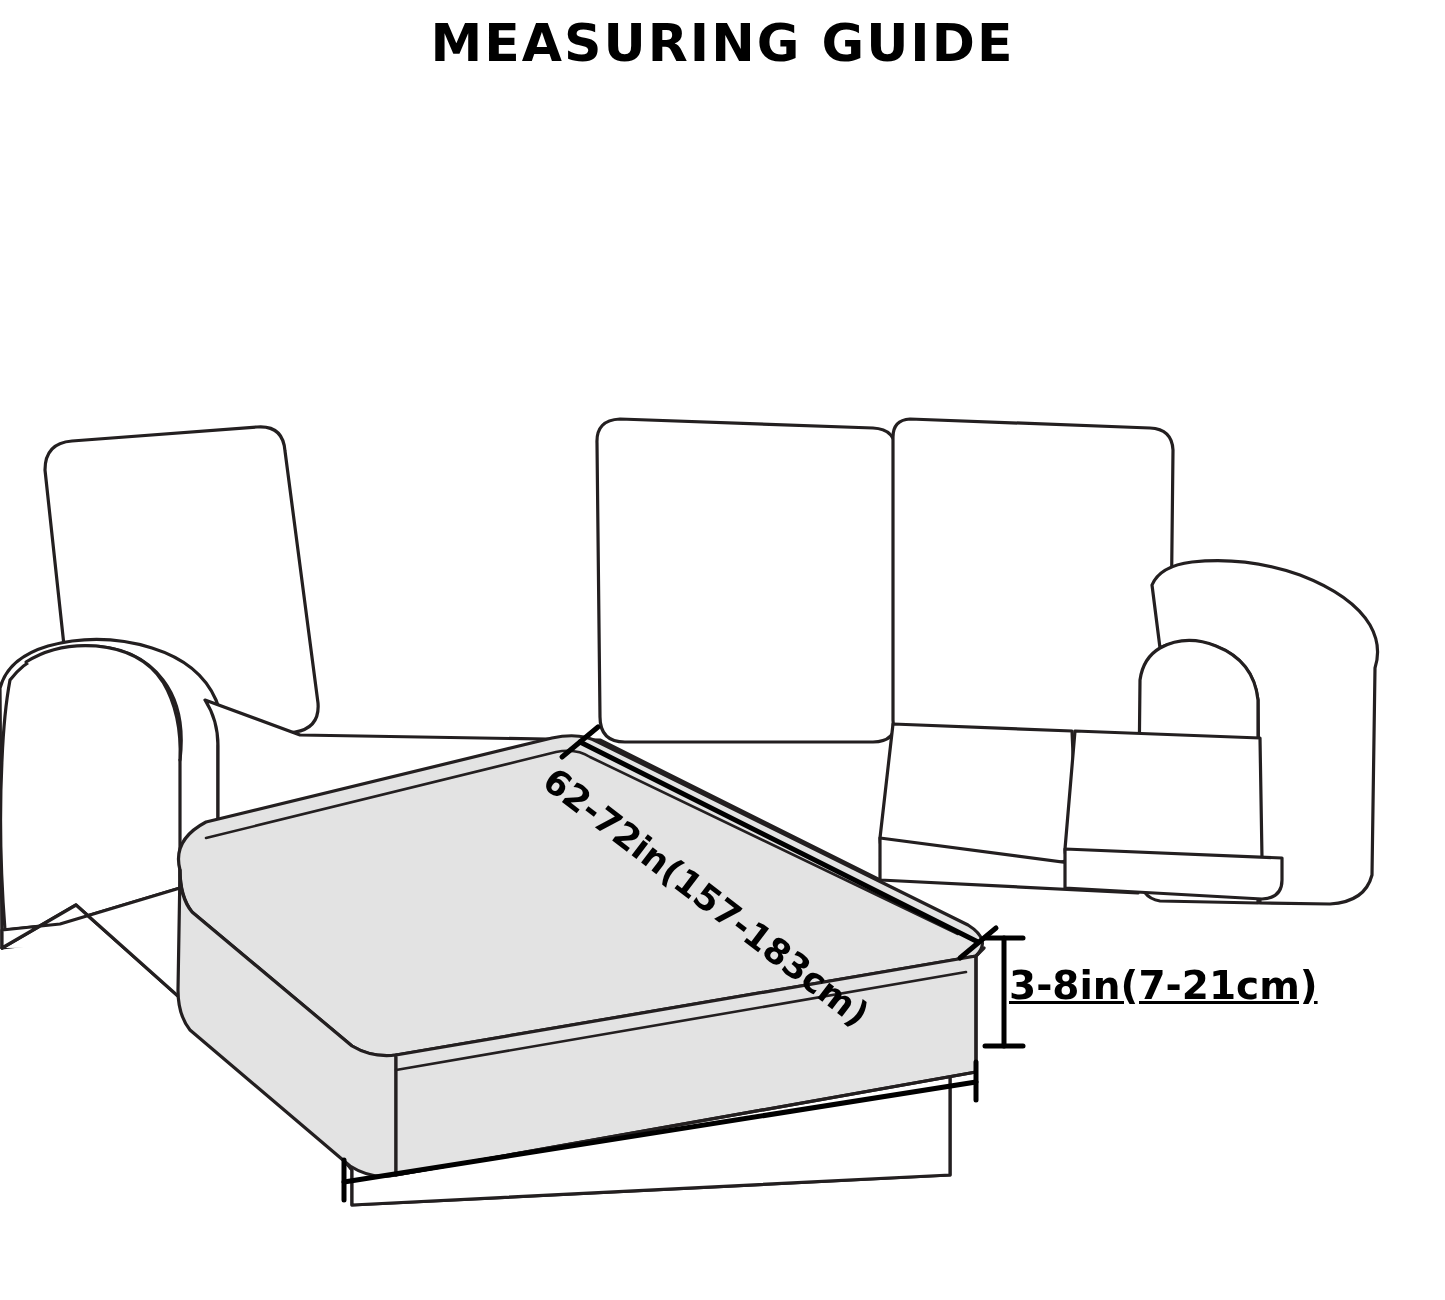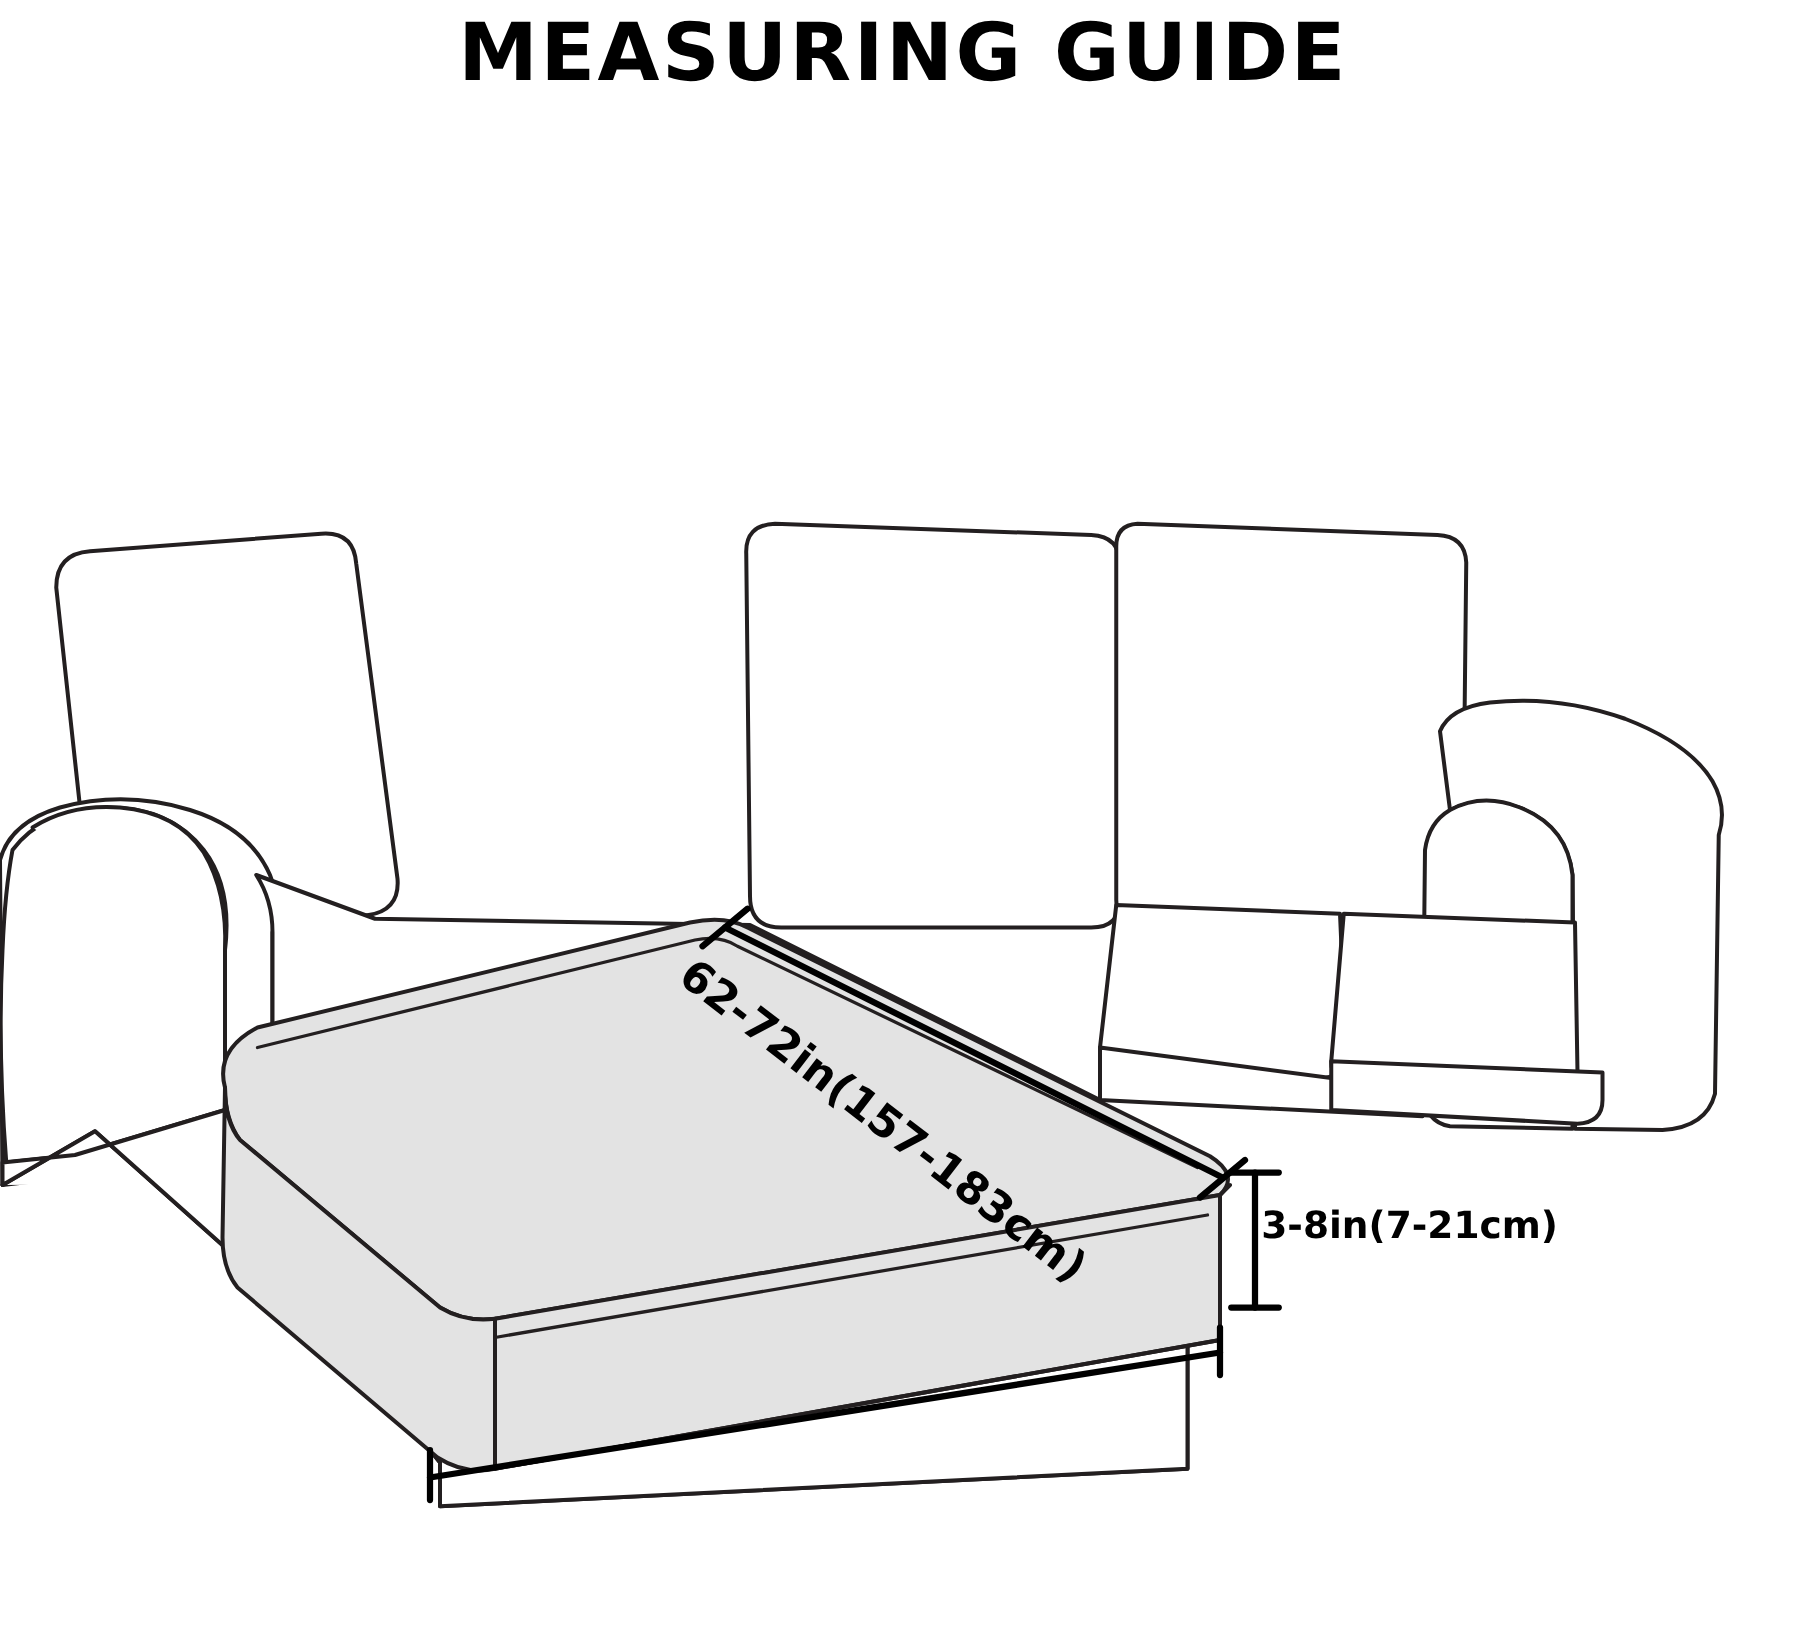--- a/index.html
+++ b/index.html
@@ -21,21 +21,21 @@
     background: #ffffff;
   }
   #title {
     position: absolute;
     top: 0px;
     left: 0px;
     width: 1445px;
     text-align: center;
     font-family: "DejaVu Sans", sans-serif;
     font-weight: bold;
-    font-size: 64px;
+    font-size: 52px;
     letter-spacing: 2px;
     color: #000000;
     line-height: 86px;
     white-space: nowrap;
   }
   #diagram {
     position: absolute;
     top: 0;
     left: 0;
   }
@@ -47,23 +47,24 @@
     white-space: nowrap;
   }
   #label-depth {
     font-size: 35px;
     left: 560px;
     top: 760px;
     transform: rotate(37.5deg);
     transform-origin: left top;
   }
   #label-height {
-    font-size: 30px;
+    font-size: 39px;
     left: 1009px;
     top: 963px;
+    text-decoration: underline;
   }
   #label-width {
     font-size: 35px;
     left: 512px;
     top: 1142px;
   }
 </style>
 </head>
 <body>
 

